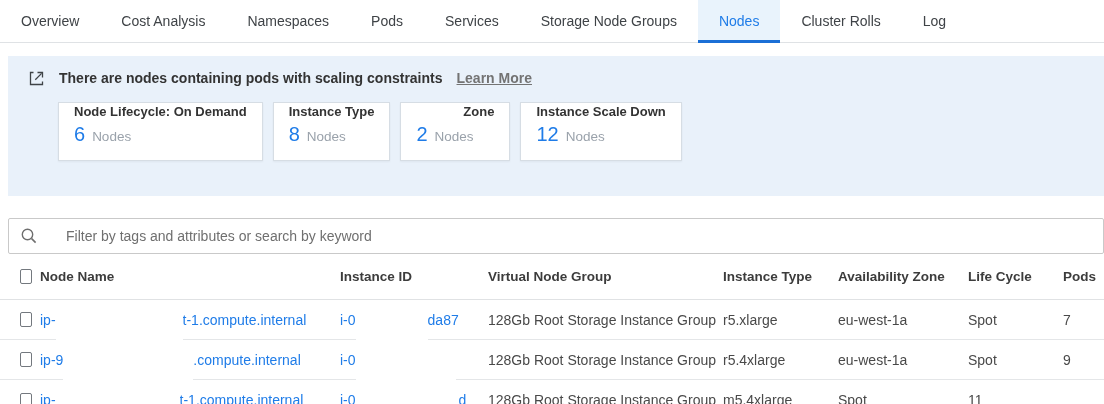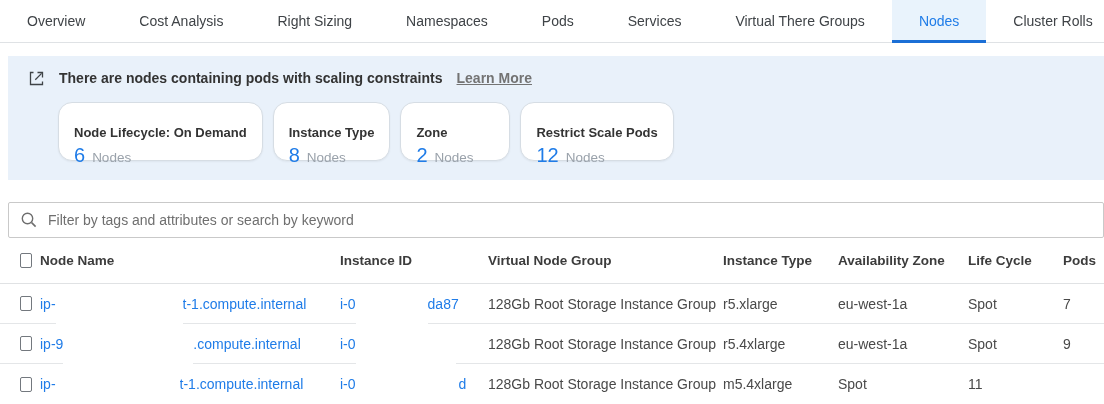--- a/index.html
+++ b/index.html
@@ -1,41 +1,41 @@
 <!DOCTYPE html>
 <html><head>
 <meta charset="utf-8">
 <style>
   * { box-sizing: border-box; margin: 0; padding: 0; }
   html,body { width:1104px; height:404px; overflow:hidden; background:#fff;
               font-family:"Liberation Sans", sans-serif; color:#3f4347; }
 
   
   .tabbar { display:flex; height:43px; border-bottom:1px solid #dfe2e5; align-items:stretch; }
-  .tab { display:flex; align-items:center; padding:0 27px; font-size:14px; color:#3f4347;
+  .tab { display:flex; align-items:center; padding:0 21px; font-size:14px; color:#3f4347;
          cursor:pointer; position:relative; white-space:nowrap; }
   .tab.active { color:#1f7ce8; background:#e9f3fc; }
   .tab.active::after { content:""; position:absolute; left:0; right:0; bottom:-1px; height:3px; background:#1b6fd6; }
 
   
-  .banner { margin:13px 0 0 8px; width:1096px; height:124px; background:#e9f1fa; padding:12px 20px 0 20px; }
+  .banner { margin:13px 0 0 8px; width:1096px; height:140px; background:#e9f1fa; padding:12px 20px 0 20px; }
   .banner-msg { display:flex; align-items:center; gap:14px; height:20px; }
   .banner-msg .msg-text { font-size:14px; font-weight:bold; color:#333; }
   .learn-more { font-size:14px; font-weight:bold; color:#737373; text-decoration:underline; cursor:pointer; }
   .cards { display:flex; gap:10px; margin:14px 0 0 30px; }
-  .card { background:#fff; border:1px solid #d6dde4; border-radius:14px; padding:22px 15px 10px;
-          min-width:110px; height:59px; box-shadow:0 1px 2px rgba(0,0,0,0.05); cursor:pointer; }
+  .card { background:#fff; border:1px solid #d6dde4; border-radius:0; padding:1px 15px 10px;
+          min-width:110px; height:59px; box-shadow:0 1px 2px rgba(0,0,0,0.05); cursor:pointer;text-align:right; }
   .card-title { font-size:13px; font-weight:bold; color:#333; line-height:15px; white-space:nowrap; }
   .card-value { margin-top:5px; display:flex; align-items:baseline; }
   .card-value .num { font-size:20px; line-height:20px; color:#1f7ce8; }
   .card-value .unit { font-size:13.5px; color:#9aa2ab; margin-left:7px; }
 
   
   .searchbox { margin:22px 0 0 8px; width:1096px; height:36px; border:1px solid #c9c9c9; border-radius:2px;
-               display:flex; align-items:center; padding:0 11px; gap:10px; background:#fff; }
+               display:flex; align-items:center; padding:0 11px; gap:28px; background:#fff; }
   .searchbox input { border:none; outline:none; flex:1; font-size:14px; font-family:"Liberation Sans",sans-serif; color:#333; }
   .searchbox input::placeholder { color:#6f6f6f; }
 
   
   .table { width:1104px; }
   .trow { display:grid; grid-template-columns:40px 300px 148px 235px 115px 130px 95px auto;
           align-items:center; height:40px; border-bottom:1px solid #e4e6e8; }
   .trow.thead { height:46px; border-bottom:1px solid #e0e2e4; }
   .trow:last-child { border-bottom:none; }
   .cell { font-size:14px; color:#494949; padding-right:8px; white-space:nowrap; display:flex; align-items:center; }
@@ -52,33 +52,30 @@
 <body>
 
 <nav class="tabbar">
   <div class="tab">
       <span>Overview</span>
     </div>
   <div class="tab">
       <span>Cost Analysis</span>
     </div>
   <div class="tab">
-      <span>Right Sizing</span>
-    </div>
-  <div class="tab">
       <span>Namespaces</span>
     </div>
   <div class="tab">
       <span>Pods</span>
     </div>
   <div class="tab">
       <span>Services</span>
     </div>
   <div class="tab">
-      <span>Virtual There Groups</span>
+      <span>Storage Node Groups</span>
     </div>
   <div class="tab active">
       <span>Nodes</span>
     </div>
   <div class="tab">
       <span>Cluster Rolls</span>
     </div>
   <div class="tab">
       <span>Log</span>
     </div>
@@ -112,21 +109,21 @@
       </div>
     </div>
     <div class="card">
       <div class="card-title">Zone</div>
       <div class="card-value">
         <span class="num">2</span>
         <span class="unit">Nodes</span>
       </div>
     </div>
     <div class="card">
-      <div class="card-title">Restrict Scale Pods</div>
+      <div class="card-title">Instance Scale Down</div>
       <div class="card-value">
         <span class="num">12</span>
         <span class="unit">Nodes</span>
       </div>
     </div>
   </div>
 </section>
 
 <div class="searchbox">
   <span style="display:inline-flex;">

